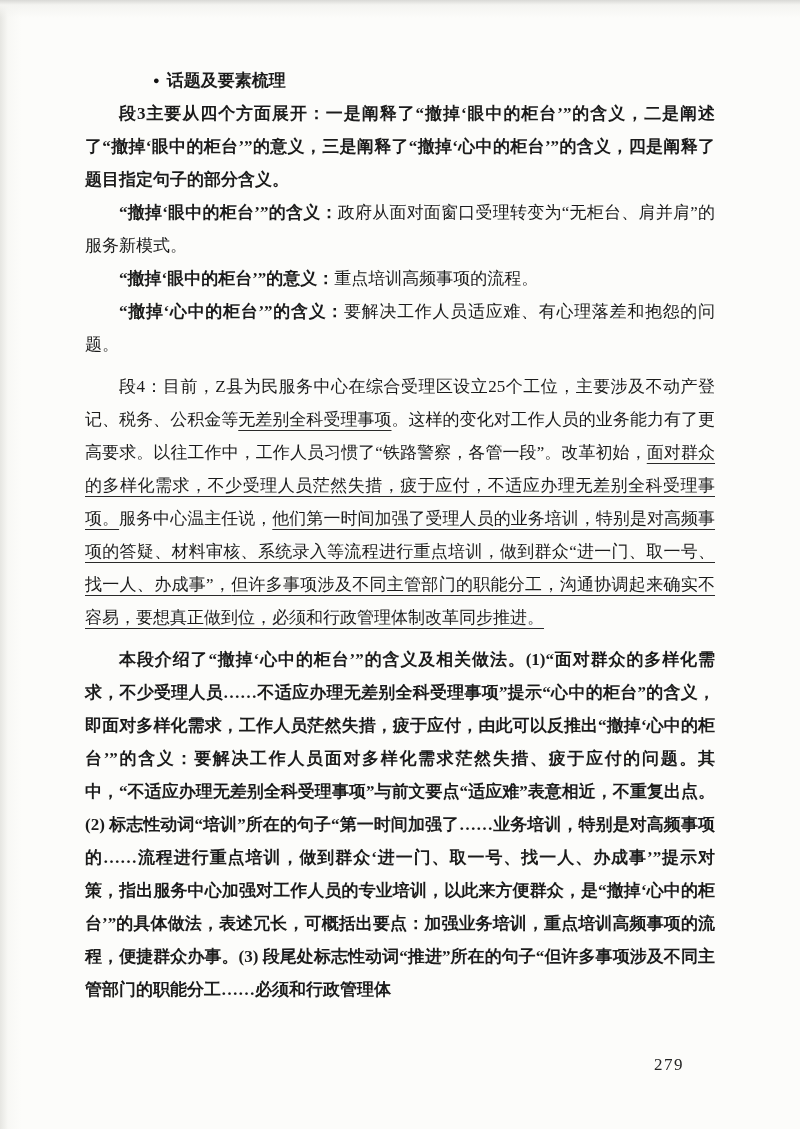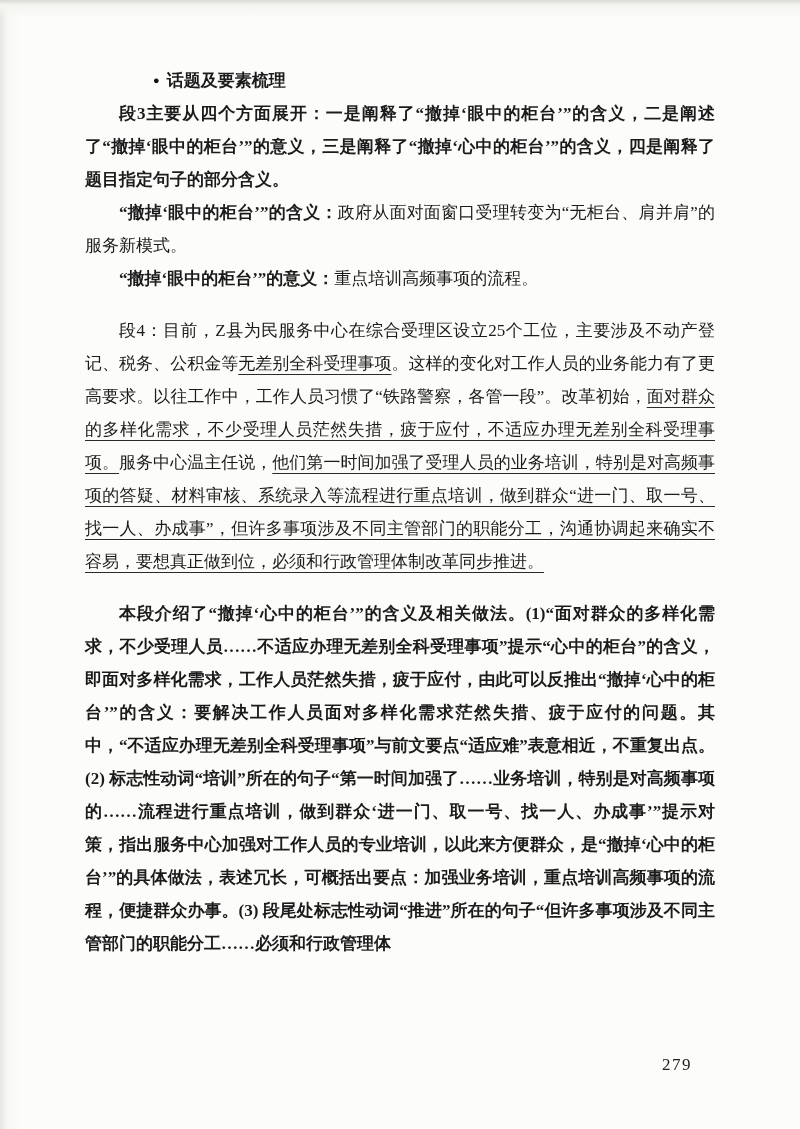--- a/index.html
+++ b/index.html
@@ -16,44 +16,45 @@
       linear-gradient(90deg, #e6e6e2 0px, #f8f8f5 8px, rgba(248,248,245,0) 22px),
       #fcfcfa;
   }
   .doc{
     position:absolute;left:85px;top:64px;width:630px;
     font-size:17px;line-height:33px;
     text-align:justify;
   }
   .block{margin:0;text-indent:2em;}
   .block.heading{font-weight:bold;}
-  .block.gap{margin-top:19px;}
+  .block.gap{margin-top:9px;}
   .bullet{
     display:inline-block;font-size:11px;vertical-align:2px;
     margin-right:7px;color:#111;
   }
   .b{font-weight:bold;}
   .u{
     text-decoration:underline;
     text-decoration-thickness:1.2px;
     text-underline-offset:5px;
     text-decoration-color:#2a2a2a;
     text-decoration-skip-ink:none;
   }
   .pagenum{
-    position:absolute;right:108px;bottom:54px;
+    position:absolute;right:116px;bottom:54px;
     font-size:17px;letter-spacing:1.5px;color:#222;
   }
 </style>
 </head>
 <body>
 
 <div class="scan-page">
   <div class="doc">
       <p class="block heading"><span class="bullet">●</span><span class="b">话题及要素梳理</span></p>
       <p class="block para"><span class="b">段3主要从四个方面展开：一是阐释了“撤掉‘眼中的柜台’”的含义，二是阐述了“撤掉‘眼中的柜台’”的意义，三是阐释了“撤掉‘心中的柜台’”的含义，四是阐释了题目指定句子的部分含义。</span></p>
       <p class="block para"><span class="b">“撤掉‘眼中的柜台’”的含义：</span><span>政府从面对面窗口受理转变为“无柜台、肩并肩”的服务新模式。</span></p>
       <p class="block para"><span class="b">“撤掉‘眼中的柜台’”的意义：</span><span>重点培训高频事项的流程。</span></p>
+      <p class="block para"><span class="b">“撤掉‘心中的柜台’”的含义：</span><span>要解决工作人员适应难、有心理落差和抱怨的问题。</span></p>
       <p class="block para gap"><span>段4：目前，Z县为民服务中心在综合受理区设立25个工位，主要涉及不动产登记、税务、公积金等</span><span class="u">无差别全科受理事项</span><span>。这样的变化对工作人员的业务能力有了更高要求。以往工作中，工作人员习惯了“铁路警察，各管一段”。改革初始，</span><span class="u">面对群众的多样化需求，不少受理人员茫然失措，疲于应付，不适应办理无差别全科受理事项。</span><span>服务中心温主任说，</span><span class="u">他们第一时间加强了受理人员的业务培训，特别是对高频事项的答疑、材料审核、系统录入等流程进行重点培训，做到群众“进一门、取一号、找一人、办成事”，</span><span class="u">但许多事项涉及不同主管部门的职能分工，沟通协调起来确实不容易，要想真正做到位，必须和行政管理体制改革同步推进。</span></p>
       <p class="block para gap"><span class="b">本段介绍了“撤掉‘心中的柜台’”的含义及相关做法。(1)“面对群众的多样化需求，不少受理人员……不适应办理无差别全科受理事项”提示“心中的柜台”的含义，即面对多样化需求，工作人员茫然失措，疲于应付，由此可以反推出“撤掉‘心中的柜台’”的含义：要解决工作人员面对多样化需求茫然失措、疲于应付的问题。其中，“不适应办理无差别全科受理事项”与前文要点“适应难”表意相近，不重复出点。(2) 标志性动词“培训”所在的句子“第一时间加强了……业务培训，特别是对高频事项的……流程进行重点培训，做到群众‘进一门、取一号、找一人、办成事’”提示对策，指出服务中心加强对工作人员的专业培训，以此来方便群众，是“撤掉‘心中的柜台’”的具体做法，表述冗长，可概括出要点：加强业务培训，重点培训高频事项的流程，便捷群众办事。(3) 段尾处标志性动词“推进”所在的句子“但许多事项涉及不同主管部门的职能分工……必须和行政管理体</span></p>
     </div>
   <div class="pagenum">279</div>
 </div>
 
 </body></html>

